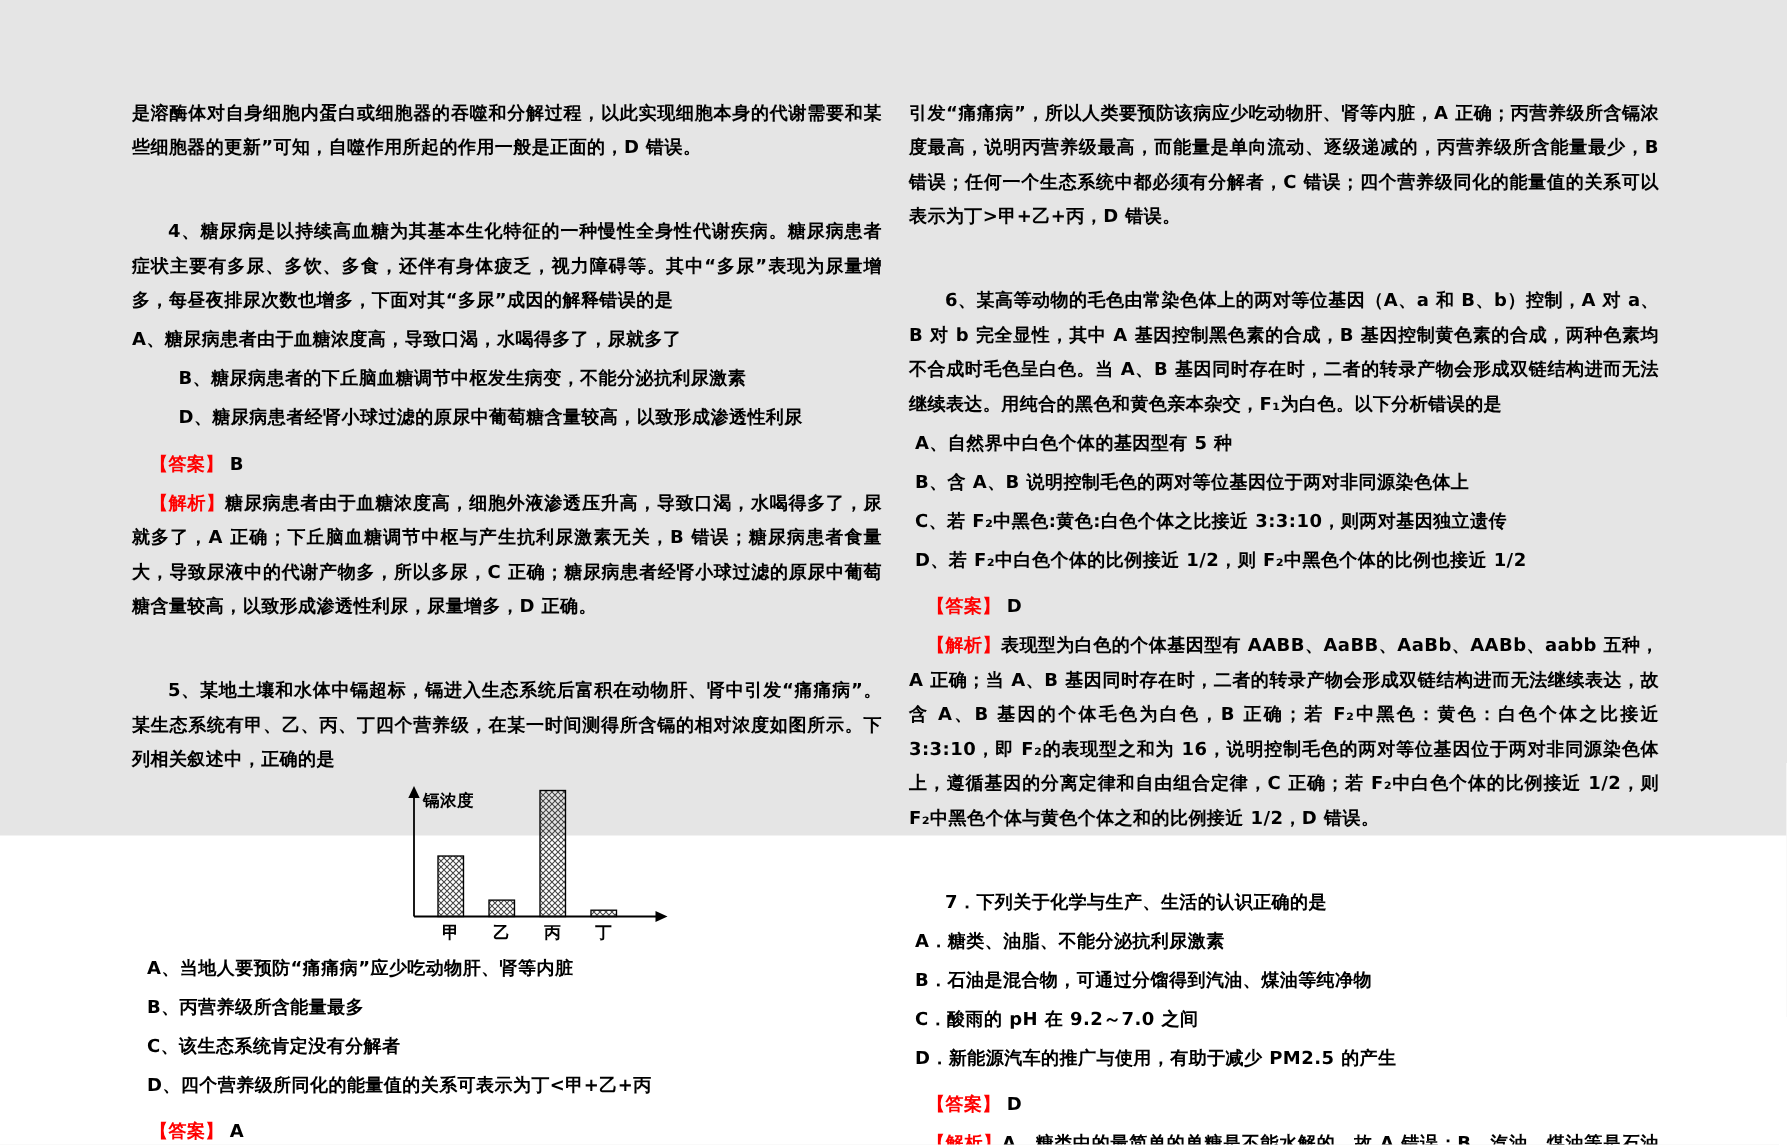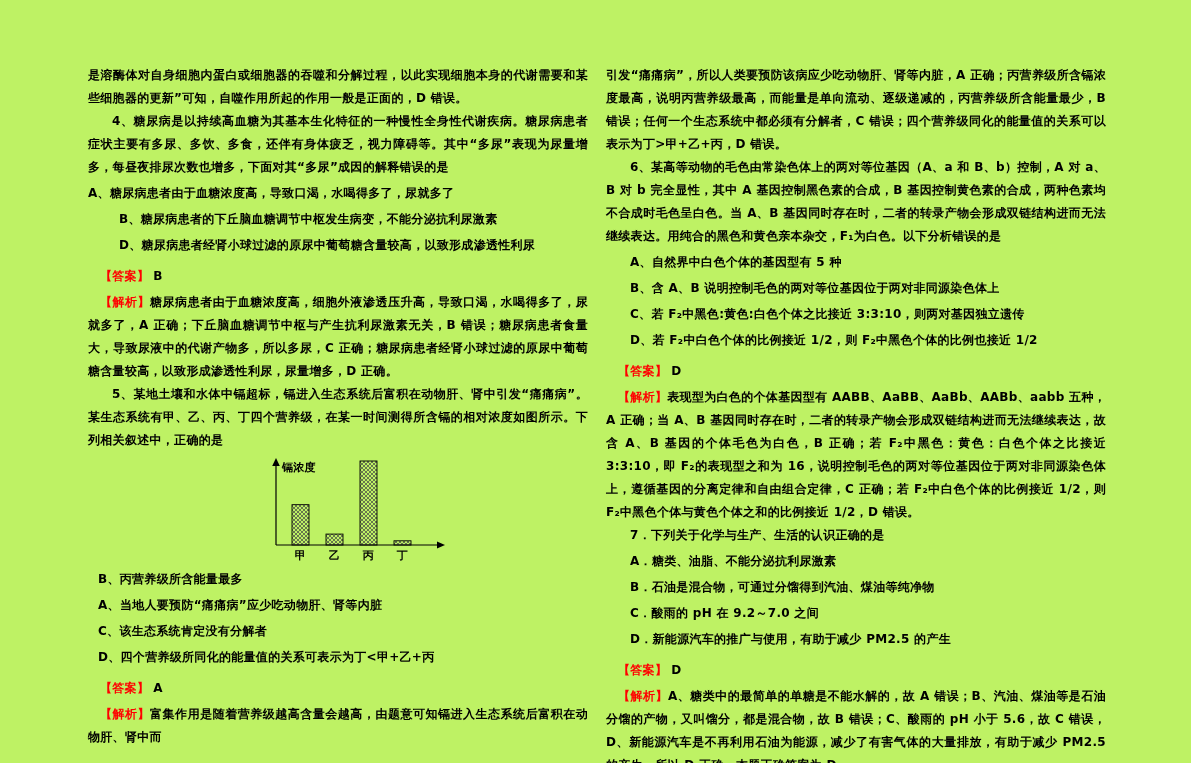--- a/index.html
+++ b/index.html
@@ -1,27 +1,27 @@
 <!DOCTYPE html>
 <html><head>
 <meta charset="utf-8">
 <style>
   html,body{margin:0;padding:0;background:#ffffff;}
   body{width:1191px;height:763px;overflow:hidden;
        font-family:"DejaVu Sans","Liberation Sans",sans-serif;}
-  .page{position:relative;width:1191px;height:763px;background:#bef264;color:#000;}
+  .page{position:relative;width:1191px;height:557px;background:#e5e5e5;color:#000;}
   .col{position:absolute;top:64px;width:500px;font-size:12px;font-weight:700;
        line-height:23px;text-align:justify;letter-spacing:0.3px;}
   .col-left{left:88px;}
   .col-right{left:606px;}
   p{margin:0;}
-  .stem{text-indent:2em;}
+  .stem{text-indent:2em;margin-top:33px;}
   .option{margin-top:3px;}
   .ind-sm{margin-left:10px;}
-  .ind-md{margin-left:24px;}
+  .ind-md{margin-left:4px;}
   .ind-lg{margin-left:31px;}
   .answer-line{margin-top:8px;margin-left:12px;}
   .answer-letter{margin-left:4px;}
   .analysis{text-indent:12px;margin-top:3px;}
   .red{color:#ff0000;}
   .chart-wrap{margin:6px 0 4px 180px;}
   .chart-wrap svg{display:block;}
   .svg-txt{font-family:"DejaVu Sans","Liberation Sans",sans-serif;
            font-size:11px;font-weight:700;fill:#000;}
 </style>
@@ -65,22 +65,22 @@
         <g>
             <text x="32.5" y="101" text-anchor="middle" class="svg-txt">甲</text>
             <text x="66.5" y="101" text-anchor="middle" class="svg-txt">乙</text>
             <text x="100.5" y="101" text-anchor="middle" class="svg-txt">丙</text>
             <text x="134.5" y="101" text-anchor="middle" class="svg-txt">丁</text>
           </g>
       </svg>
     </div>
 
     <div>
+      <p class="option ind-sm">A、当地人要预防“痛痛病”应少吃动物肝、肾等内脏</p>
       <p class="option ind-sm">B、丙营养级所含能量最多</p>
-      <p class="option ind-sm">A、当地人要预防“痛痛病”应少吃动物肝、肾等内脏</p>
       <p class="option ind-sm">C、该生态系统肯定没有分解者</p>
       <p class="option ind-sm">D、四个营养级所同化的能量值的关系可表示为丁&lt;甲+乙+丙</p>
     </div>
     <p class="answer-line"><span class="red">【答案】</span><span class="answer-letter">A</span></p>
     <p class="analysis"><span class="red">【解析】</span><span>富集作用是随着营养级越高含量会越高，由题意可知镉进入生态系统后富积在动物肝、肾中而</span></p>
   </div>
 
   <div class="col col-right">
     <p class="para">引发“痛痛病”，所以人类要预防该病应少吃动物肝、肾等内脏，A 正确；丙营养级所含镉浓度最高，说明丙营养级最高，而能量是单向流动、逐级递减的，丙营养级所含能量最少，B 错误；任何一个生态系统中都必须有分解者，C 错误；四个营养级同化的能量值的关系可以表示为丁&gt;甲+乙+丙，D 错误。</p>
 

